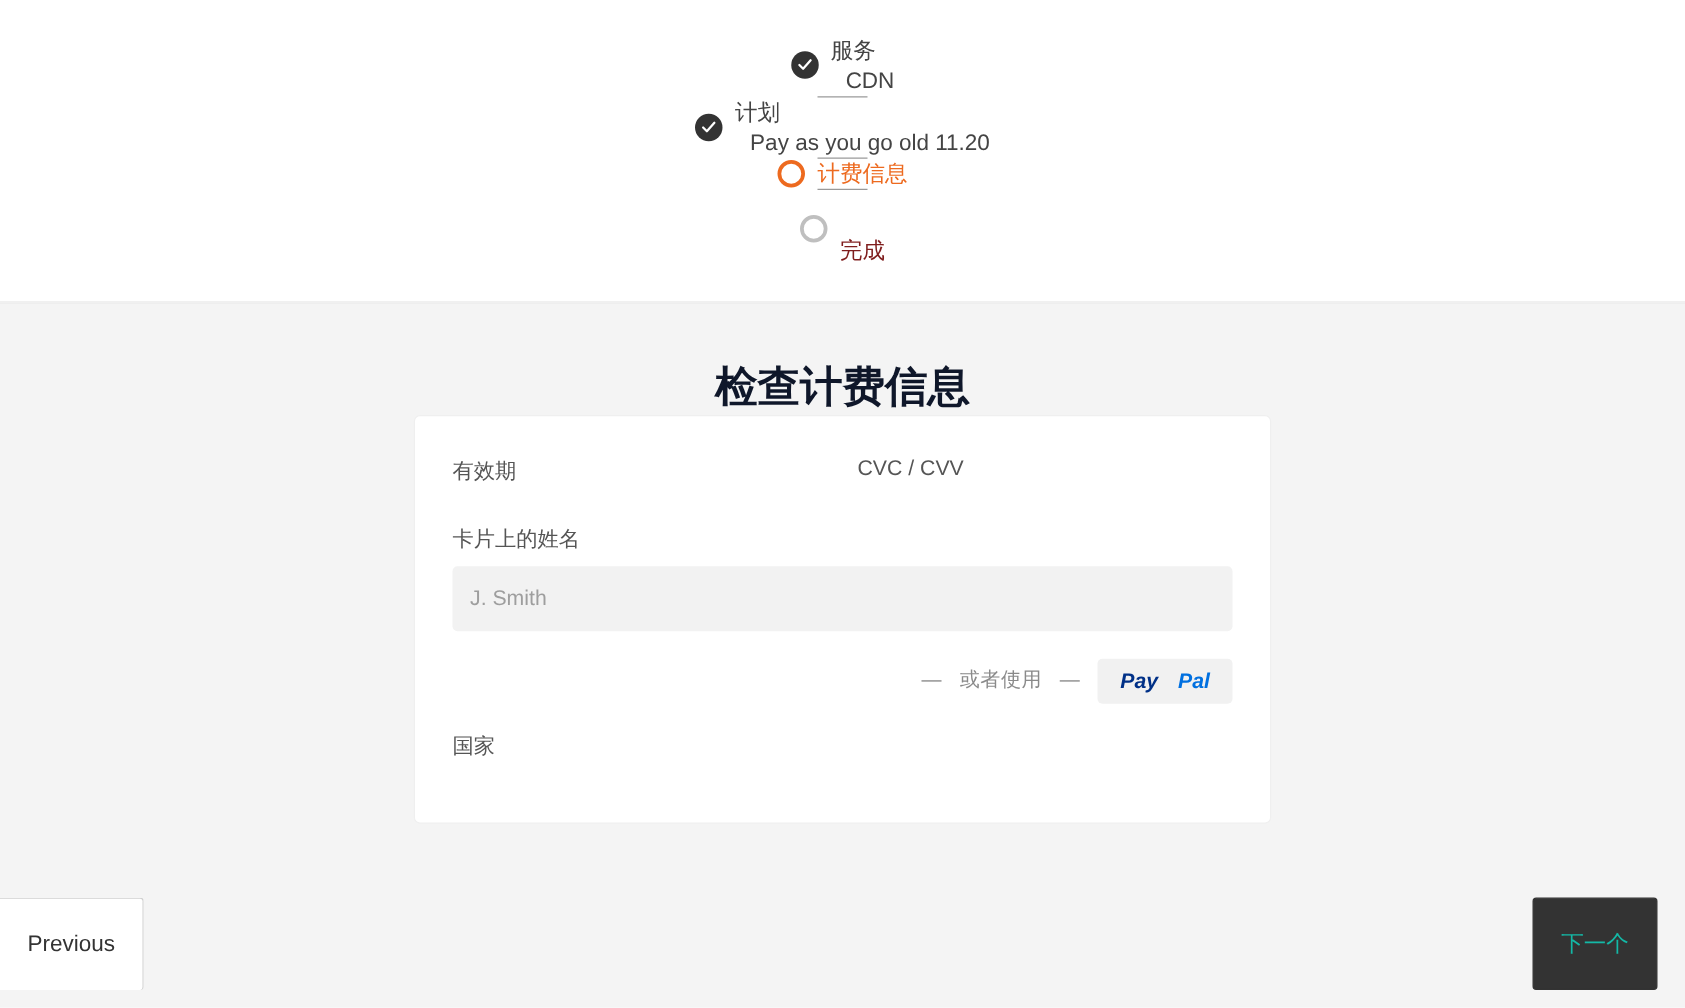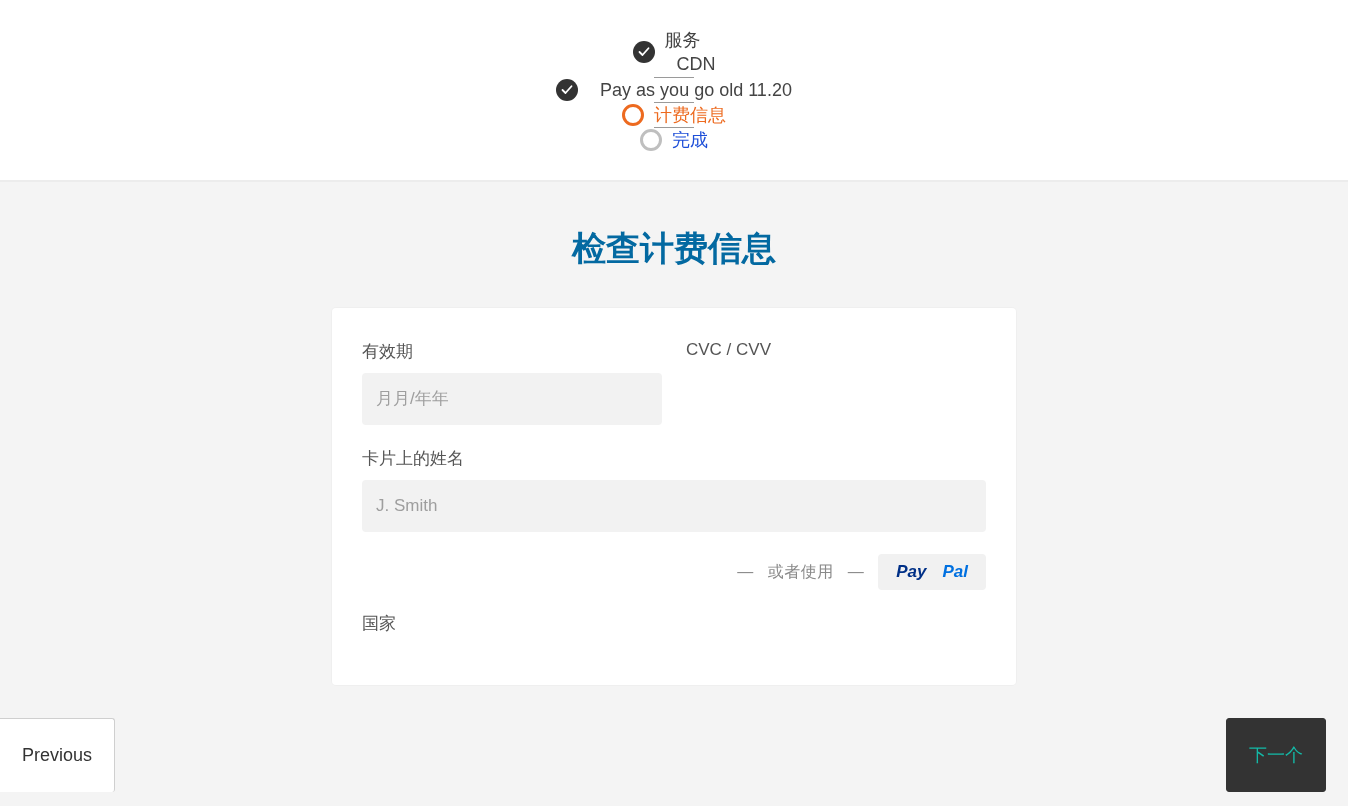--- a/index.html
+++ b/index.html
@@ -41,21 +41,21 @@
     border: 3px solid #ed6a1f;
     background: #fff;
   }
   .mark.pending {
     border: 3px solid #bfbfbf;
     background: #fff;
   }
   .step .labels { display: flex; flex-direction: column; line-height: 1.35; }
   .step .title { font-size: 18px; color: #444; }
   .step.current .title { color: #ed6a1f; }
-  .step.pending .title { color: #1d4ed8; }
+  .step.pending .title { color: #7f1d1d; margin-top: 36px; }
   .step .sub { font-size: 18px; color: #444; margin-left: 12px; }
   .connector {
     flex: 1 1 auto;
     height: 1px;
     background: #9a9a9a;
     margin: 0 18px;
     min-width: 40px;
   }
 
   
@@ -63,22 +63,21 @@
     background: #f4f4f4;
     min-height: calc(100vh - 112px);
     padding-top: 44px;
     padding-bottom: 120px;
     border-top: 1px solid #ececec;
   }
   .page-title {
     text-align: center;
     font-size: 34px;
     font-weight: 700;
-    color: #0369a1;
-    margin-bottom: 36px;
+    color: #0f172a;
   }
   .card {
     width: 684px;
     margin: 0 auto;
     background: #fff;
     border-radius: 4px;
     padding: 32px 30px 40px 30px;
     box-shadow: 0 0 0 1px rgba(0,0,0,0.02);
   }
 
@@ -210,20 +209,21 @@
 
   <div class="connector"></div>
 
   <div class="step done">
     <div class="mark done">
       <svg viewBox="0 0 16 16">
           <path d="M2 8 L6 12 L14 3" stroke="#fff" stroke-width="2.4" fill="none" stroke-linecap="round" stroke-linejoin="round"></path>
         </svg>
     </div>
     <div class="labels">
+      <span class="title">计划</span>
       <span class="sub">Pay as you go old 11.20</span>
     </div>
   </div>
 
   <div class="connector"></div>
 
   <div class="step current">
     <div class="mark current"></div>
     <div class="labels">
       <span class="title">计费信息</span>
@@ -243,23 +243,20 @@
 
 <div class="main-area">
   <h1 class="page-title">检查计费信息</h1>
 
   <div class="card">
 
 
     <div class="row2">
       <div class="field">
         <label class="field-label">有效期</label>
-        <div class="input-wrap">
-          <input class="text-input" type="text" placeholder="月月/年年" style="">
-        </div>
       </div>
 
       <div class="field">
         <label class="field-label">CVC / CVV</label>
       </div>
     </div>
 
     <div class="field">
       <label class="field-label">卡片上的姓名</label>
       <div class="input-wrap">

